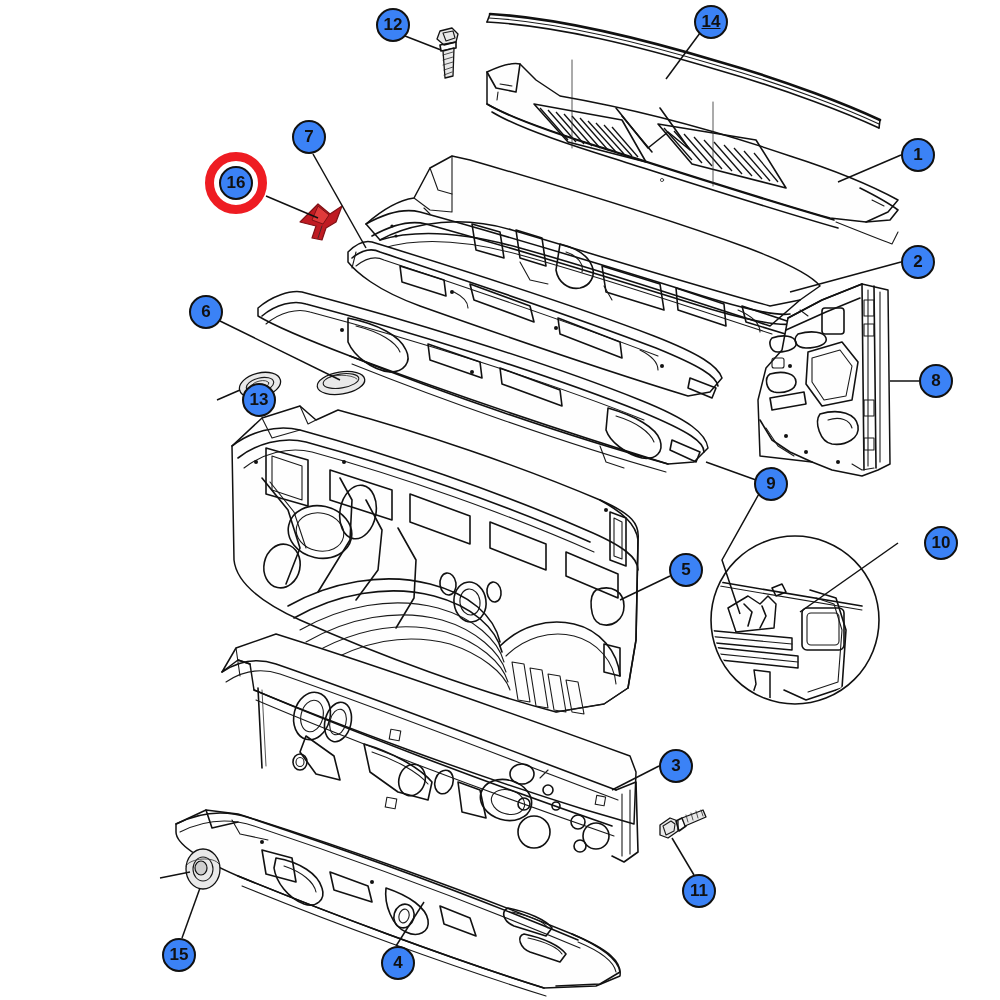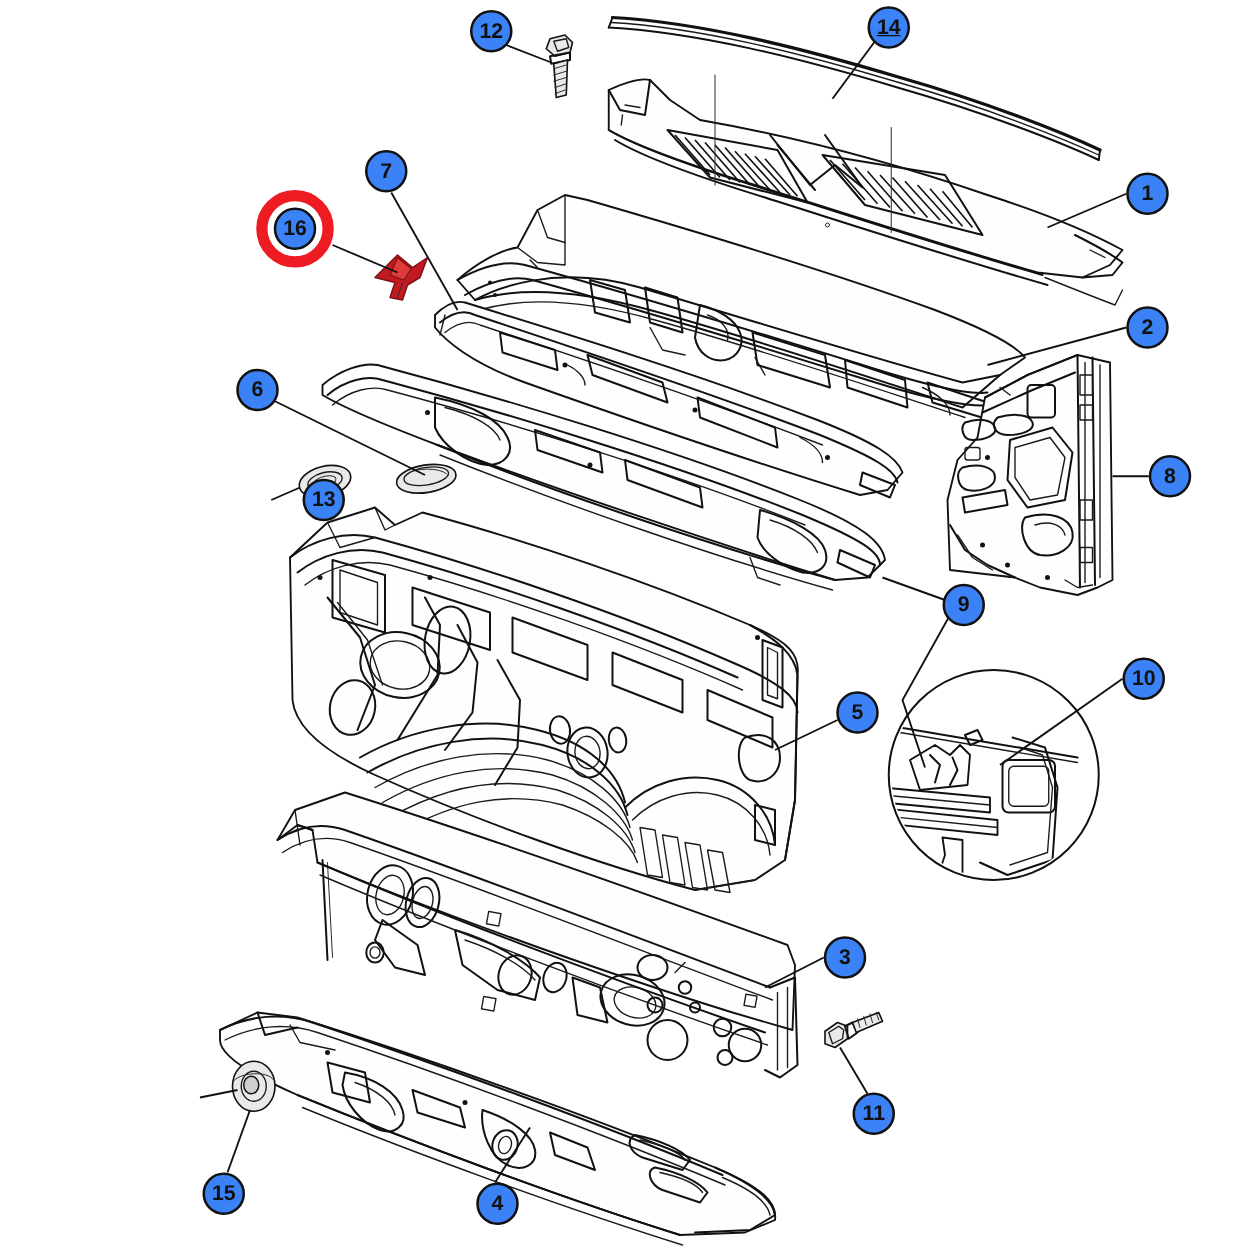--- a/index.html
+++ b/index.html
@@ -541,21 +541,21 @@
   <div id="callout-layer">
       <div class="callout" title="cowl-top-panel" style="left: 918px; top: 155px;">1</div>
       <div class="callout" title="cowl-plenum-panel" style="left: 918px; top: 262px;">2</div>
       <div class="callout" title="dash-panel-lower" style="left: 676px; top: 766px;">3</div>
       <div class="callout" title="cowl-side-reinforcement" style="left: 398px; top: 963px;">4</div>
       <div class="callout" title="dash-panel-insulator" style="left: 686px; top: 570px;">5</div>
       <div class="callout" title="grommet-oval-large" style="left: 206px; top: 312px;">6</div>
       <div class="callout" title="cowl-panel-support" style="left: 309px; top: 137px;">7</div>
       <div class="callout" title="hinge-pillar-panel" style="left: 936px; top: 381px;">8</div>
       <div class="callout" title="plenum-bracket" style="left: 771px; top: 484px;">9</div>
-      <div class="callout" title="detail-view-bracket" style="left: 915px; top: 543px;">10</div>
+      <div class="callout" title="detail-view-bracket" style="left: 941px; top: 543px;">10</div>
       <div class="callout" title="hex-flange-bolt-lower" style="left: 699px; top: 891px;">11</div>
       <div class="callout" title="hex-flange-bolt-upper" style="left: 393px; top: 25px;">12</div>
       <div class="callout" title="grommet-oval-small" style="left: 200px; top: 400px; margin-left: 42px;">13</div>
       <div class="callout" title="cowl-weatherstrip-seal" style="left: 711px; top: 22px; text-decoration: underline;">14</div>
       <div class="callout" title="grommet-round" style="left: 179px; top: 955px;">15</div>
       <div class="callout-ring" style="left: 236px; top: 183px;"></div>
       <div class="callout" title="push-pin-retainer-clip" style="left: 236px; top: 183px;">16</div>
     </div>
 
 </div>

